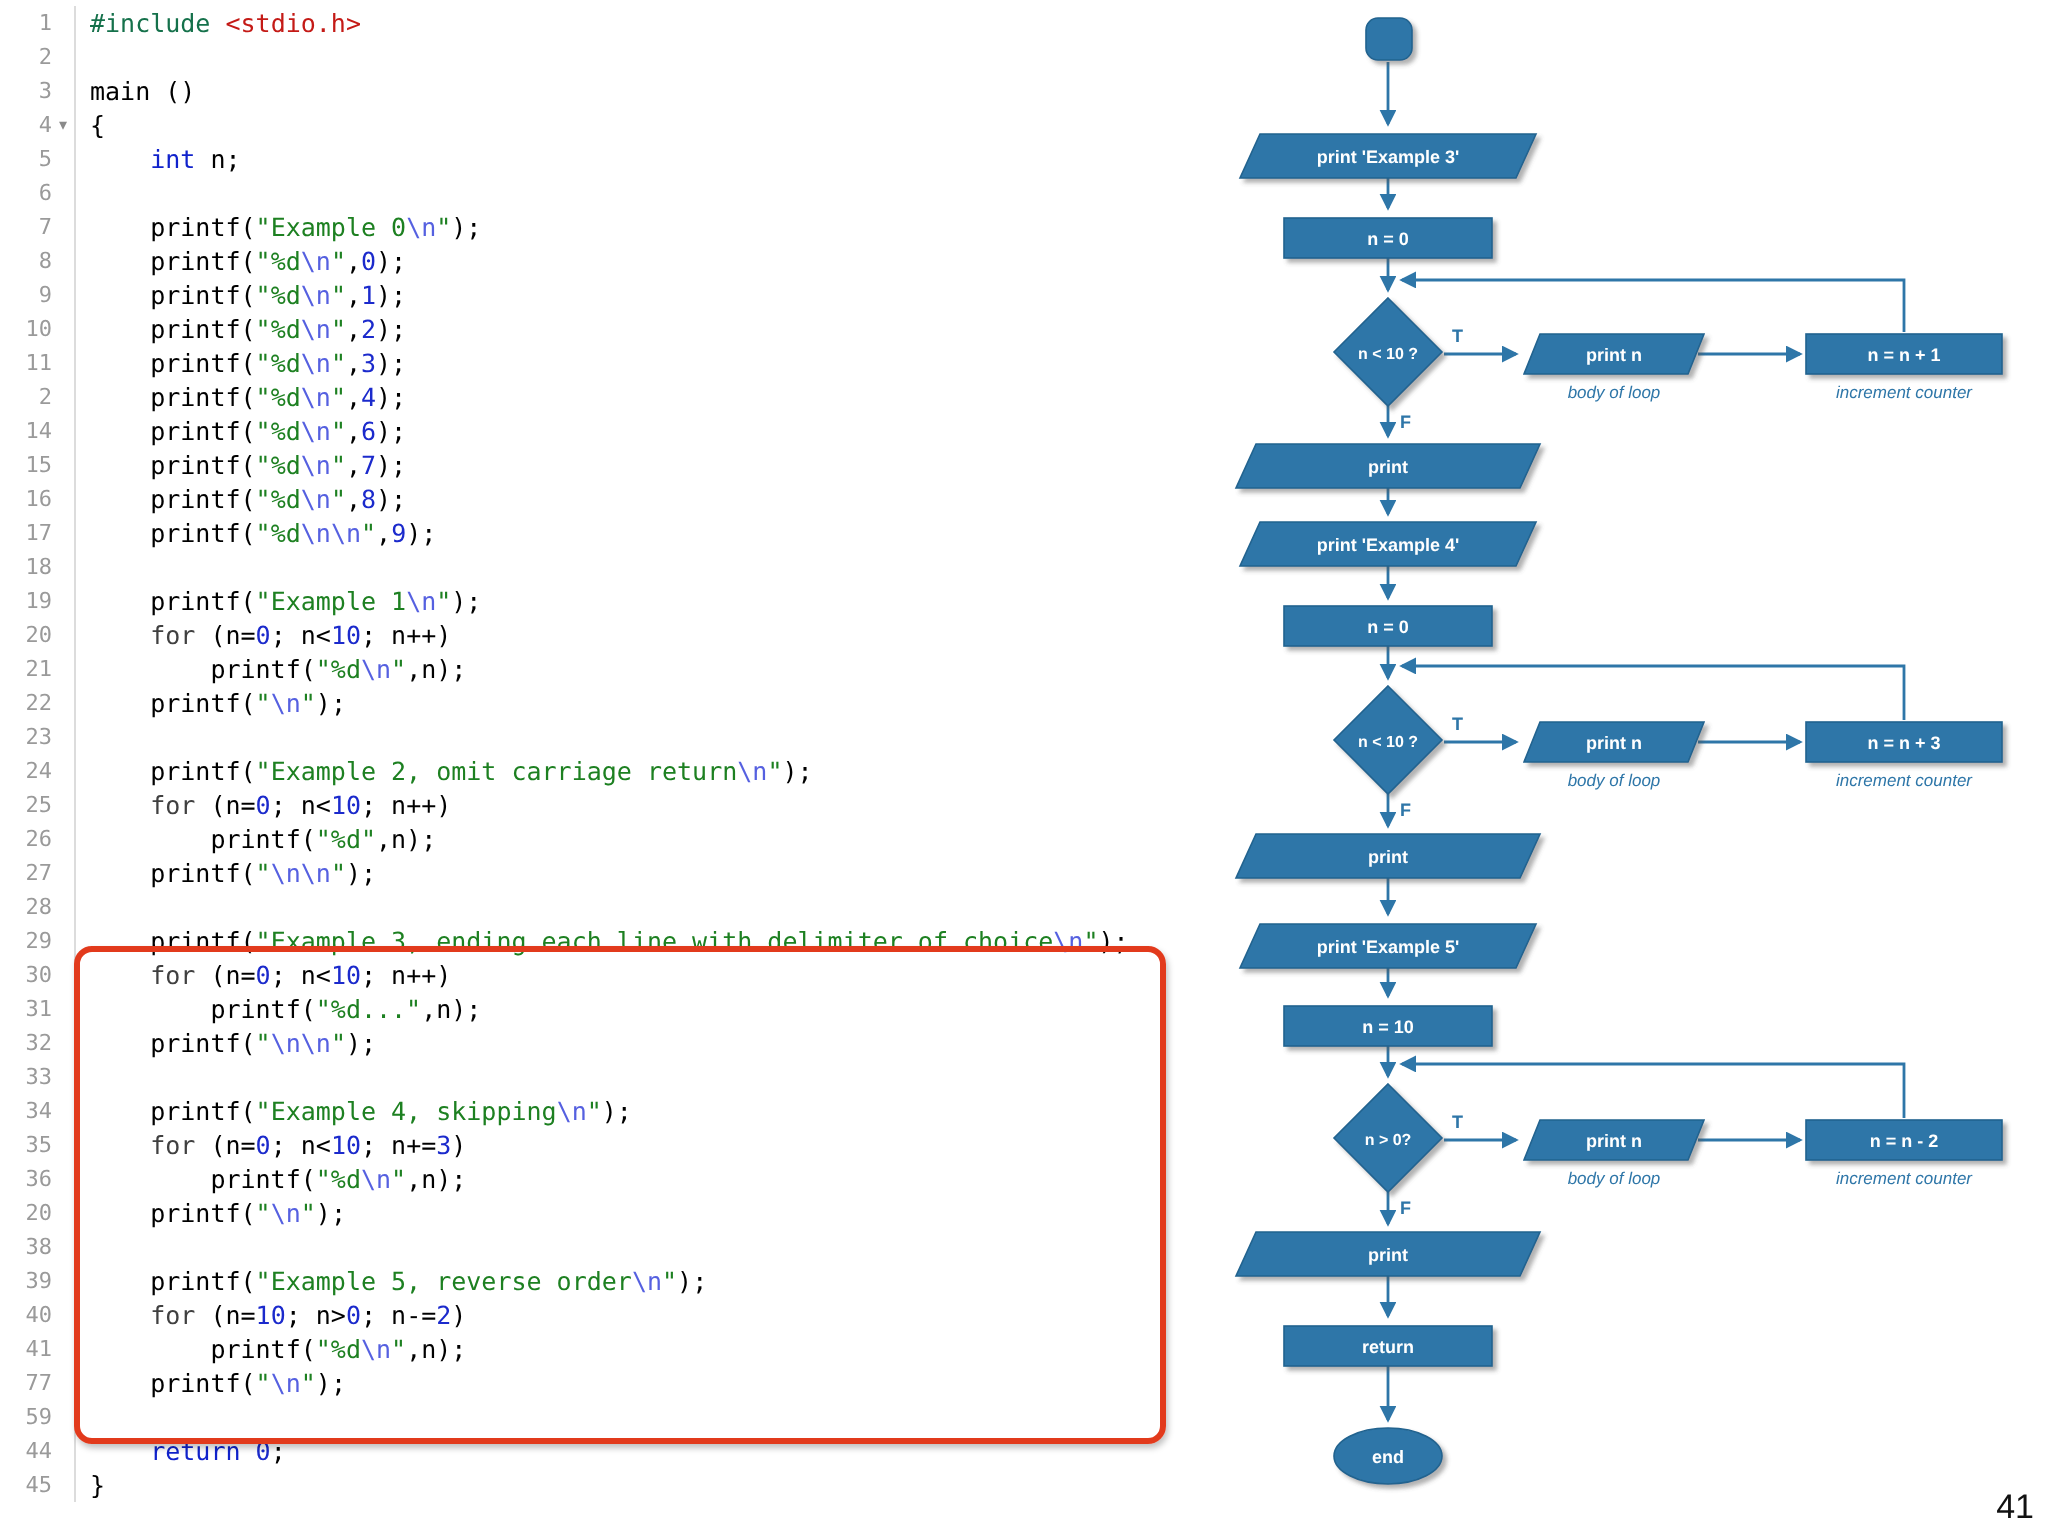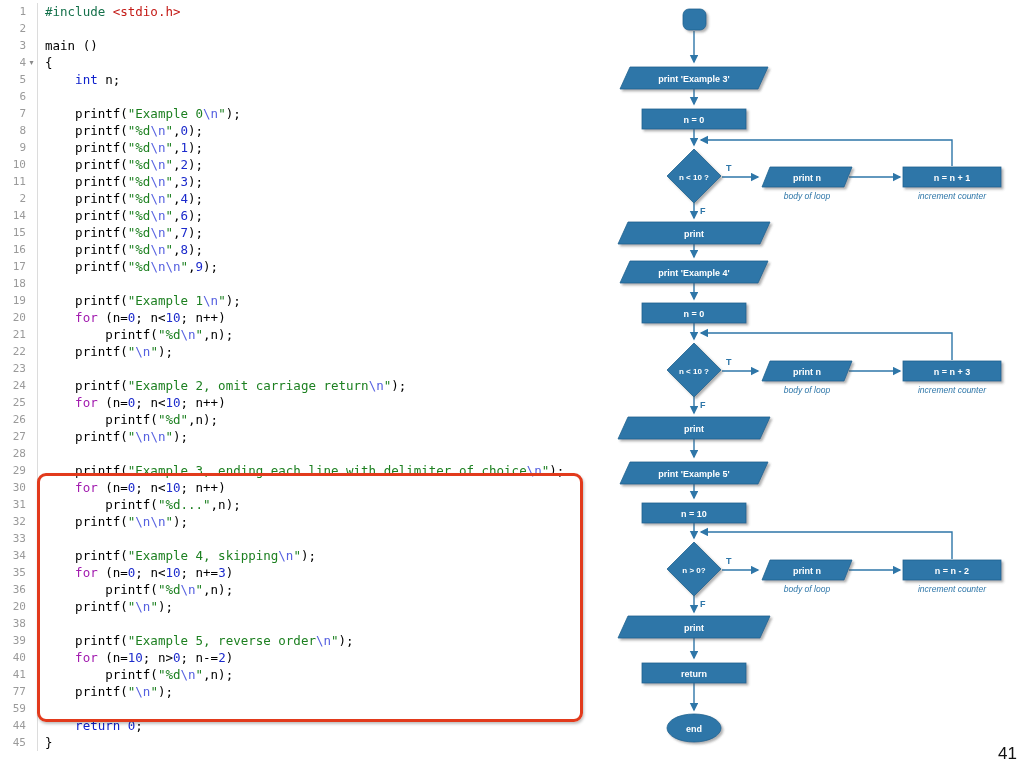--- a/index.html
+++ b/index.html
@@ -12,21 +12,21 @@
   .ln { flex:0 0 26px; width:26px; text-align:right; color:#9a9a9a; font-size:11px; }
   .fold { flex:0 0 12px; width:12px; border-right:1px solid #dcdcdc; color:#8a8a8a;
           font-size:8px; text-align:center; line-height:17px; font-family:"Liberation Sans", sans-serif; }
   .code { white-space:pre; padding-left:7px; color:#000; }
 
   .tk-pre { color:#15714b;margin-top:20px; }
   .tk-inc { color:#c41a16; }
   .tk-str { color:#1d8021; }
   .tk-esc { color:#5560e0; }
   .tk-kw  { color:#1022cc; }
-  .tk-kw2 { color:#a21caf; }
+  .tk-kw2 { color:#404040; }
   .tk-num { color:#1b2acc; }
 
   
   #hlbox { position:absolute; left:37px; top:473px; width:546px; height:249px;
            border:3px solid #e23a1c; border-radius:9px;
            box-shadow:1px 2px 3px rgba(0,0,0,0.25); pointer-events:none; }
 
   
   #flow { position:absolute; left:600px; top:0; }
   #flow text { font-family:"Liberation Sans", sans-serif; }

